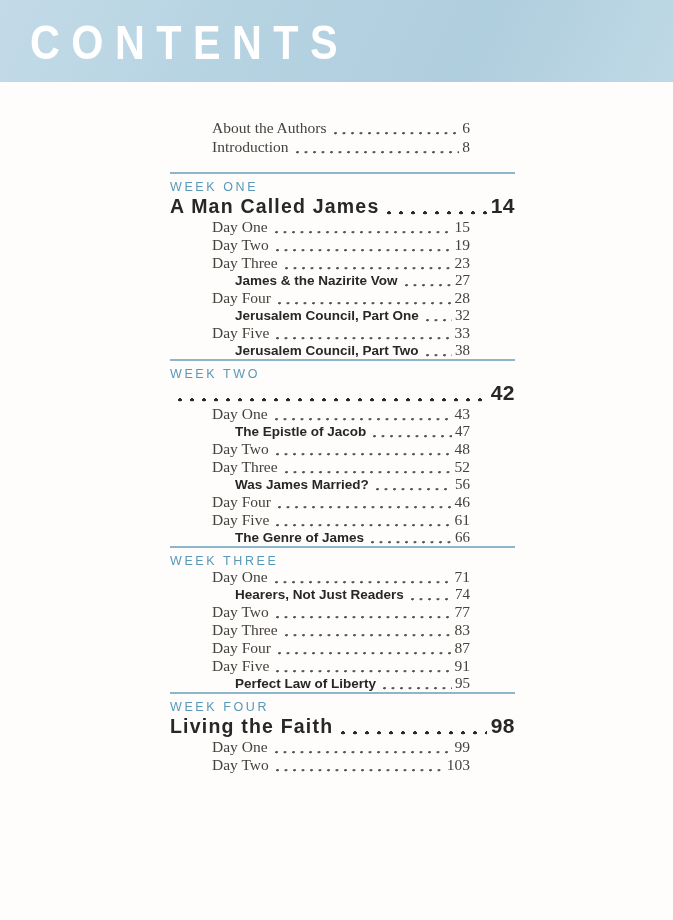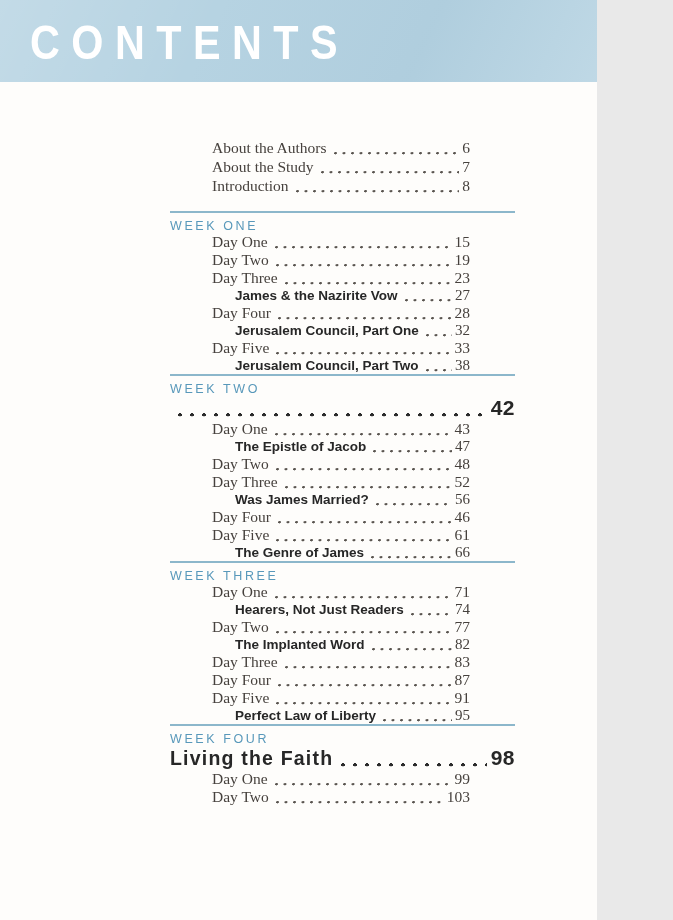--- a/index.html
+++ b/index.html
@@ -1,18 +1,18 @@
 <!DOCTYPE html>
 <html><head>
 <meta charset="utf-8">
 <style>
   html,body { margin:0; padding:0; background:#e9e9e9; }
   .page {
     position:relative;
-    width:597px; height:920px;
+    width:673px; height:920px;
     background:var(--page, #fefdfb);
     overflow:hidden;
     font-family:"Liberation Serif", serif;
     text-decoration:underline;
   }
   
   .band {
     position:absolute; top:0; left:0; right:0;
     height:82px;
     background:var(--band, #b6d3e2);
@@ -30,21 +30,20 @@
     color:var(--title-ink, #ffffff);
     transform:scale(.88,1.04);
     transform-origin:left center;
     white-space:nowrap;
   }
   
   .toc {
     position:absolute; top:82px; left:170px;
     width:345px;
     padding-top:36px;
-    margin-top:20px;
   }
   .toc-row { display:flex; align-items:baseline; }
   .t { white-space:nowrap; }
   .p { white-space:nowrap; }
 
   
   .leader {
     flex:1 1 auto;
     align-self:flex-end;
     height:5px;
@@ -113,36 +112,34 @@
     <ul class="front-list" id="front-matter">
         <li>
           <div class="toc-row front">
             <span class="t">About the Authors</span>
             <span class="leader"></span>
             <span class="p">6</span>
           </div>
         </li>
         <li>
           <div class="toc-row front">
-            <span class="t">About the Study</span>
-            <span class="leader"></span>
-            <span class="p">7</span>
-          </div>
-        </li>
-        <li>
-          <div class="toc-row front">
             <span class="t">Introduction</span>
             <span class="leader"></span>
             <span class="p">8</span>
           </div>
         </li>
       </ul>
     <div id="weeks">
         <section class="week">
           <div class="week-label">WEEK ONE</div>
+          <div class="toc-row week-heading">
+            <span class="t">A Man Called James</span>
+            <span class="leader"></span>
+            <span class="p">14</span>
+          </div>
           <div class="toc-row day">
             <span class="t">Day One</span>
             <span class="leader"></span>
             <span class="p">15</span>
           </div>
           <div class="toc-row day">
             <span class="t">Day Two</span>
             <span class="leader"></span>
             <span class="p">19</span>
           </div>
@@ -233,25 +230,20 @@
           </div>
           <div class="toc-row topic">
             <span class="t">Hearers, Not Just Readers</span>
             <span class="leader"></span>
             <span class="p">74</span>
           </div>
           <div class="toc-row day">
             <span class="t">Day Two</span>
             <span class="leader"></span>
             <span class="p">77</span>
-          </div>
-          <div class="toc-row topic">
-            <span class="t">The Implanted Word</span>
-            <span class="leader"></span>
-            <span class="p">82</span>
           </div>
           <div class="toc-row day">
             <span class="t">Day Three</span>
             <span class="leader"></span>
             <span class="p">83</span>
           </div>
           <div class="toc-row day">
             <span class="t">Day Four</span>
             <span class="leader"></span>
             <span class="p">87</span>

